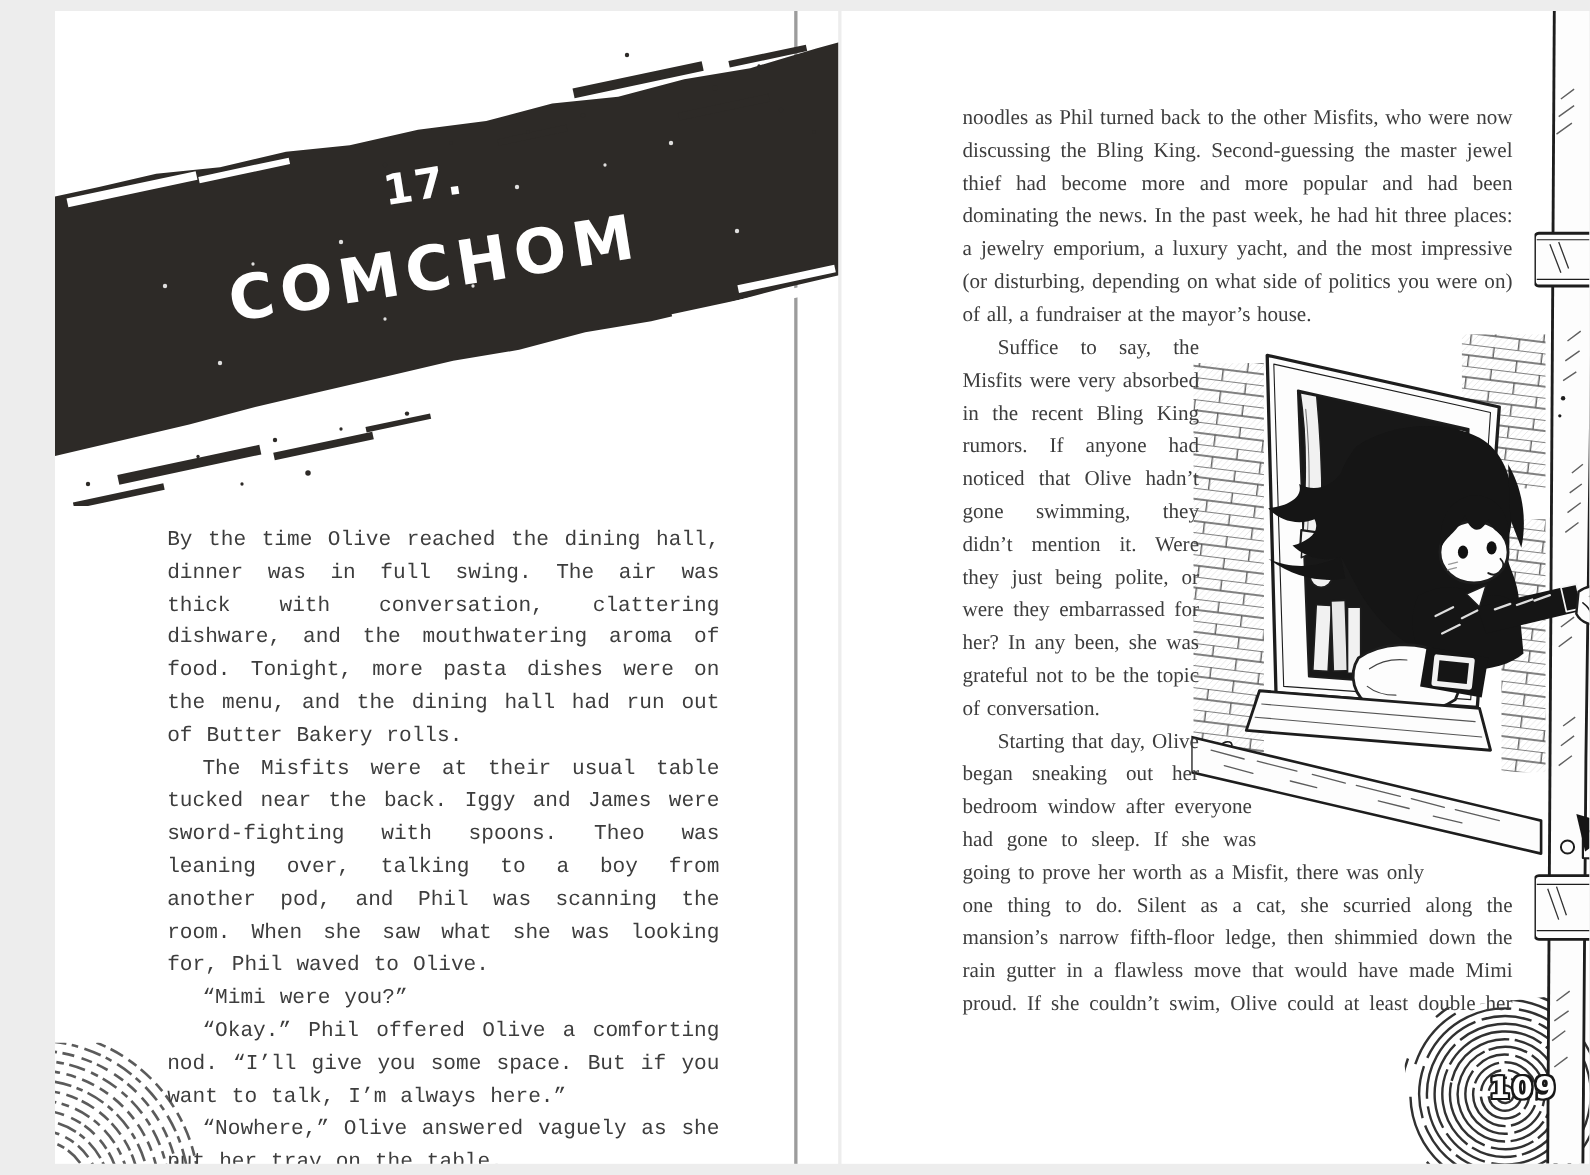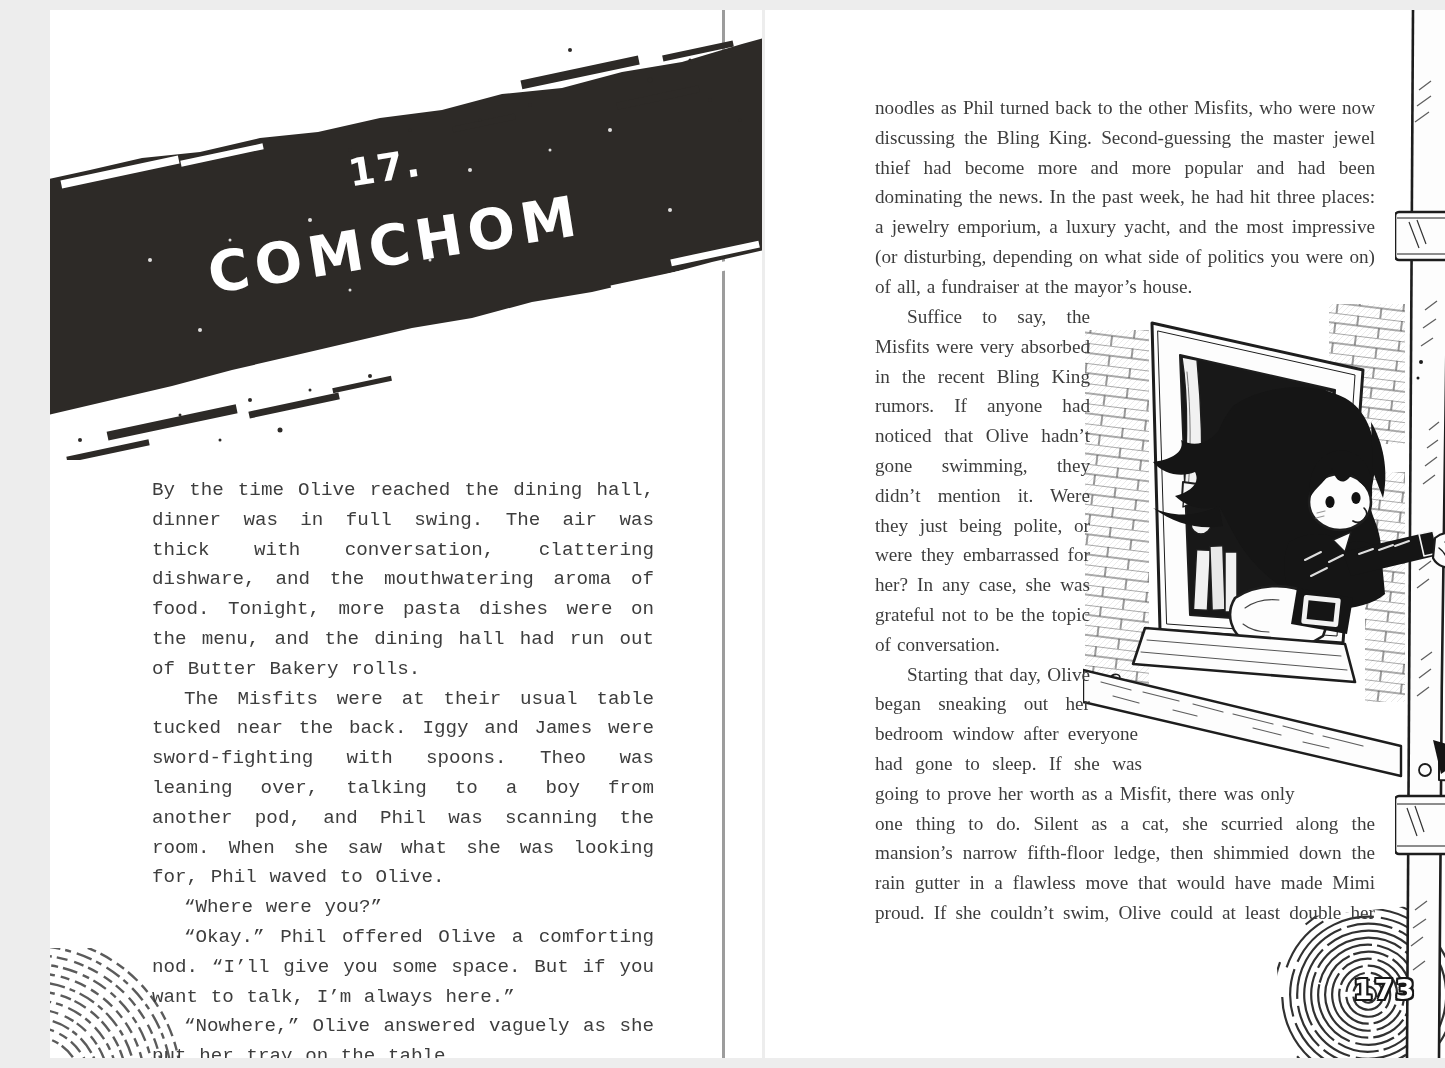--- a/index.html
+++ b/index.html
@@ -113,21 +113,21 @@
         <circle cx="150" cy="320" r="2"></circle>
       </g>
     </svg>
 
     <div class="chapter-num title-layer">17.</div>
     <div class="chapter-title title-layer">COMCHOM</div>
 
     <div class="body-text lp-text">
         <p class="para">By the time Olive reached the dining hall, dinner was in full swing. The air was thick with conversation, clattering dishware, and the mouthwatering aroma of food. Tonight, more pasta dishes were on the menu, and the dining hall had run out of Butter Bakery rolls.</p>
         <p class="para ind">The Misfits were at their usual table tucked near the back. Iggy and James were sword-fighting with spoons. Theo was leaning over, talking to a boy from another pod, and Phil was scanning the room. When she saw what she was looking for, Phil waved to Olive.</p>
-        <p class="para ind">“Where were you?”</p>
+        <p class="para ind">“Mimi were you?”</p>
         <p class="para ind">“Okay.” Phil offered Olive a comforting nod. “I’ll give you some space. But if you want to talk, I’m always here.”</p>
         <p class="para ind">“Nowhere,” Olive answered vaguely as she put her tray on the table.</p>
         <p class="para ind cont">Olive replied with a hesitant smile. She poked at her</p>
       </div>
 
 
     <svg class="fp-left" width="175" height="122" viewBox="0 0 175 122">
       <g fill="none" stroke="#1d1d1d" stroke-width="2.4" opacity="0.72">
         <circle cx="-18" cy="138" r="50" stroke-dasharray="7 4 16 5"></circle>
         <circle cx="-18" cy="138" r="59" stroke-dasharray="9 5 14 6"></circle>
@@ -274,21 +274,21 @@
         </g>
       </g>
     </svg>
 
     <div class="body-text rp-text-top">
         <p class="para">noodles as Phil turned back to the other Misfits, who were now discussing the Bling King. Second-guessing the master jewel thief had become more and more popular and had been dominating the news. In the past week, he had hit three places: a jewelry emporium, a luxury yacht, and the most impressive (or disturbing, depending on what side of politics you were on) of all, a fundraiser at the mayor’s house.</p>
       </div>
 
     <div class="body-text rp-text-wrap">
       <div class="illu-spacer"></div>
-        <p class="para ind">Suffice to say, the Misfits were very absorbed in the recent Bling King rumors. If anyone had noticed that Olive hadn’t gone swimming, they didn’t mention it. Were they just being polite, or were they embarrassed for her? In any case, she was grateful not to be the topic of conversation.</p>
+        <p class="para ind">Suffice to say, the Misfits were very absorbed in the recent Bling King rumors. If anyone had noticed that Olive hadn’t gone swimming, they didn’t mention it. Were they just being polite, or were they embarrassed for her? In any been, she was grateful not to be the topic of conversation.</p>
         <p class="para ind cont">Starting that day, Olive began sneaking out her bedroom window after everyone had gone to sleep. If she was going to prove her worth as a Misfit, there was only one thing to do. Silent as a cat, she scurried along the mansion’s narrow fifth-floor ledge, then shimmied down the rain gutter in a flawless move that would have made Mimi proud. If she couldn’t swim, Olive could at least double her</p>
       </div>
 
-    <div class="page-number-right">173</div>
+    <div class="page-number-right">109</div>
   </div>
 
   <div class="seam"></div>
 </div>
 
 </body></html>

